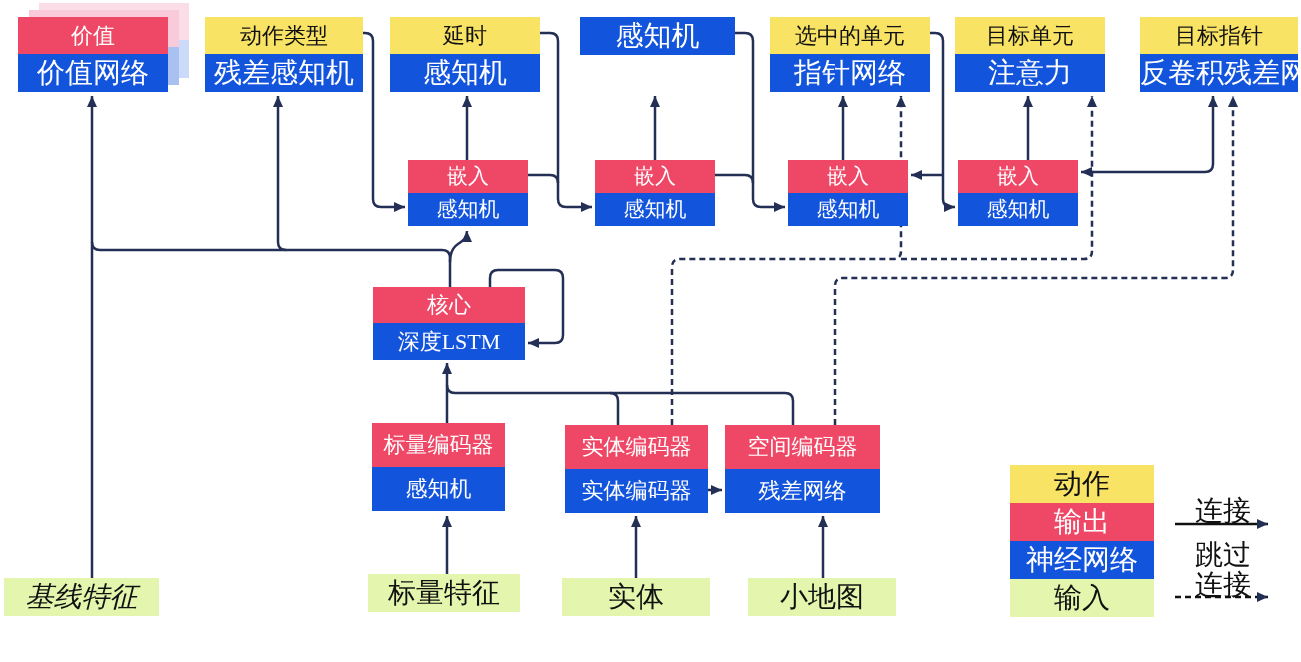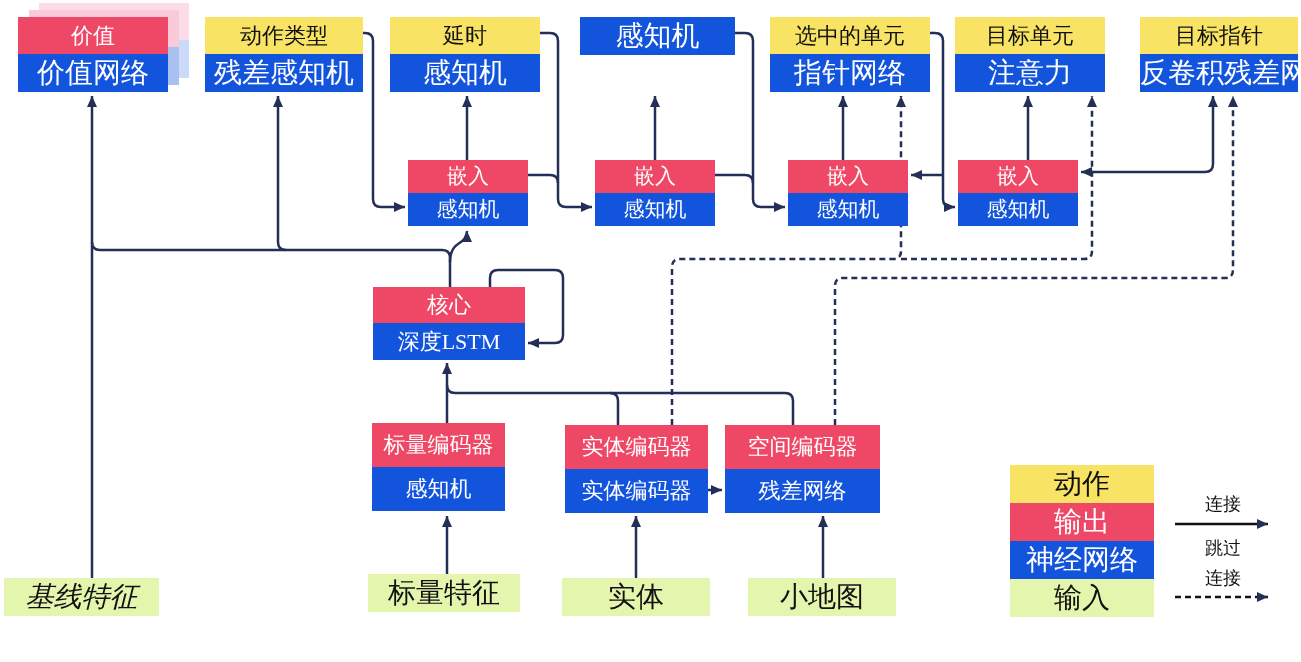--- a/index.html
+++ b/index.html
@@ -11,21 +11,21 @@
   .yellow{background:#F8E364;color:#111111;}
   .red{background:#EE4866;color:#ffffff;}
   .blue{background:#1354DC;color:#ffffff;}
   .green{background:#E4F6AE;color:#111111;}
   .t37{height:37px;line-height:37px;font-size:22px;}
   .t38{height:38px;line-height:38px;font-size:28px;}
   .t33{height:33px;line-height:33px;font-size:21px;}
   .t36{height:36px;line-height:36px;font-size:22px;}
   .t44{height:44px;line-height:44px;font-size:22px;}
   .shadow{position:absolute;}
-  .lbl{position:absolute;font-size:18px;color:#111111;text-align:center;white-space:nowrap;}
+  .lbl{position:absolute;font-size:28px;color:#111111;text-align:center;white-space:nowrap;}
 </style>
 </head>
 <body>
 
 <div class="stage">
 
   <svg class="wires" viewBox="0 0 1301 662">
     <defs>
       <marker id="ah" markerUnits="userSpaceOnUse" markerWidth="13" markerHeight="12" refX="11" refY="5" orient="auto">
         <path d="M0,0 L11,5 L0,10 Z" fill="#232F55"></path>

